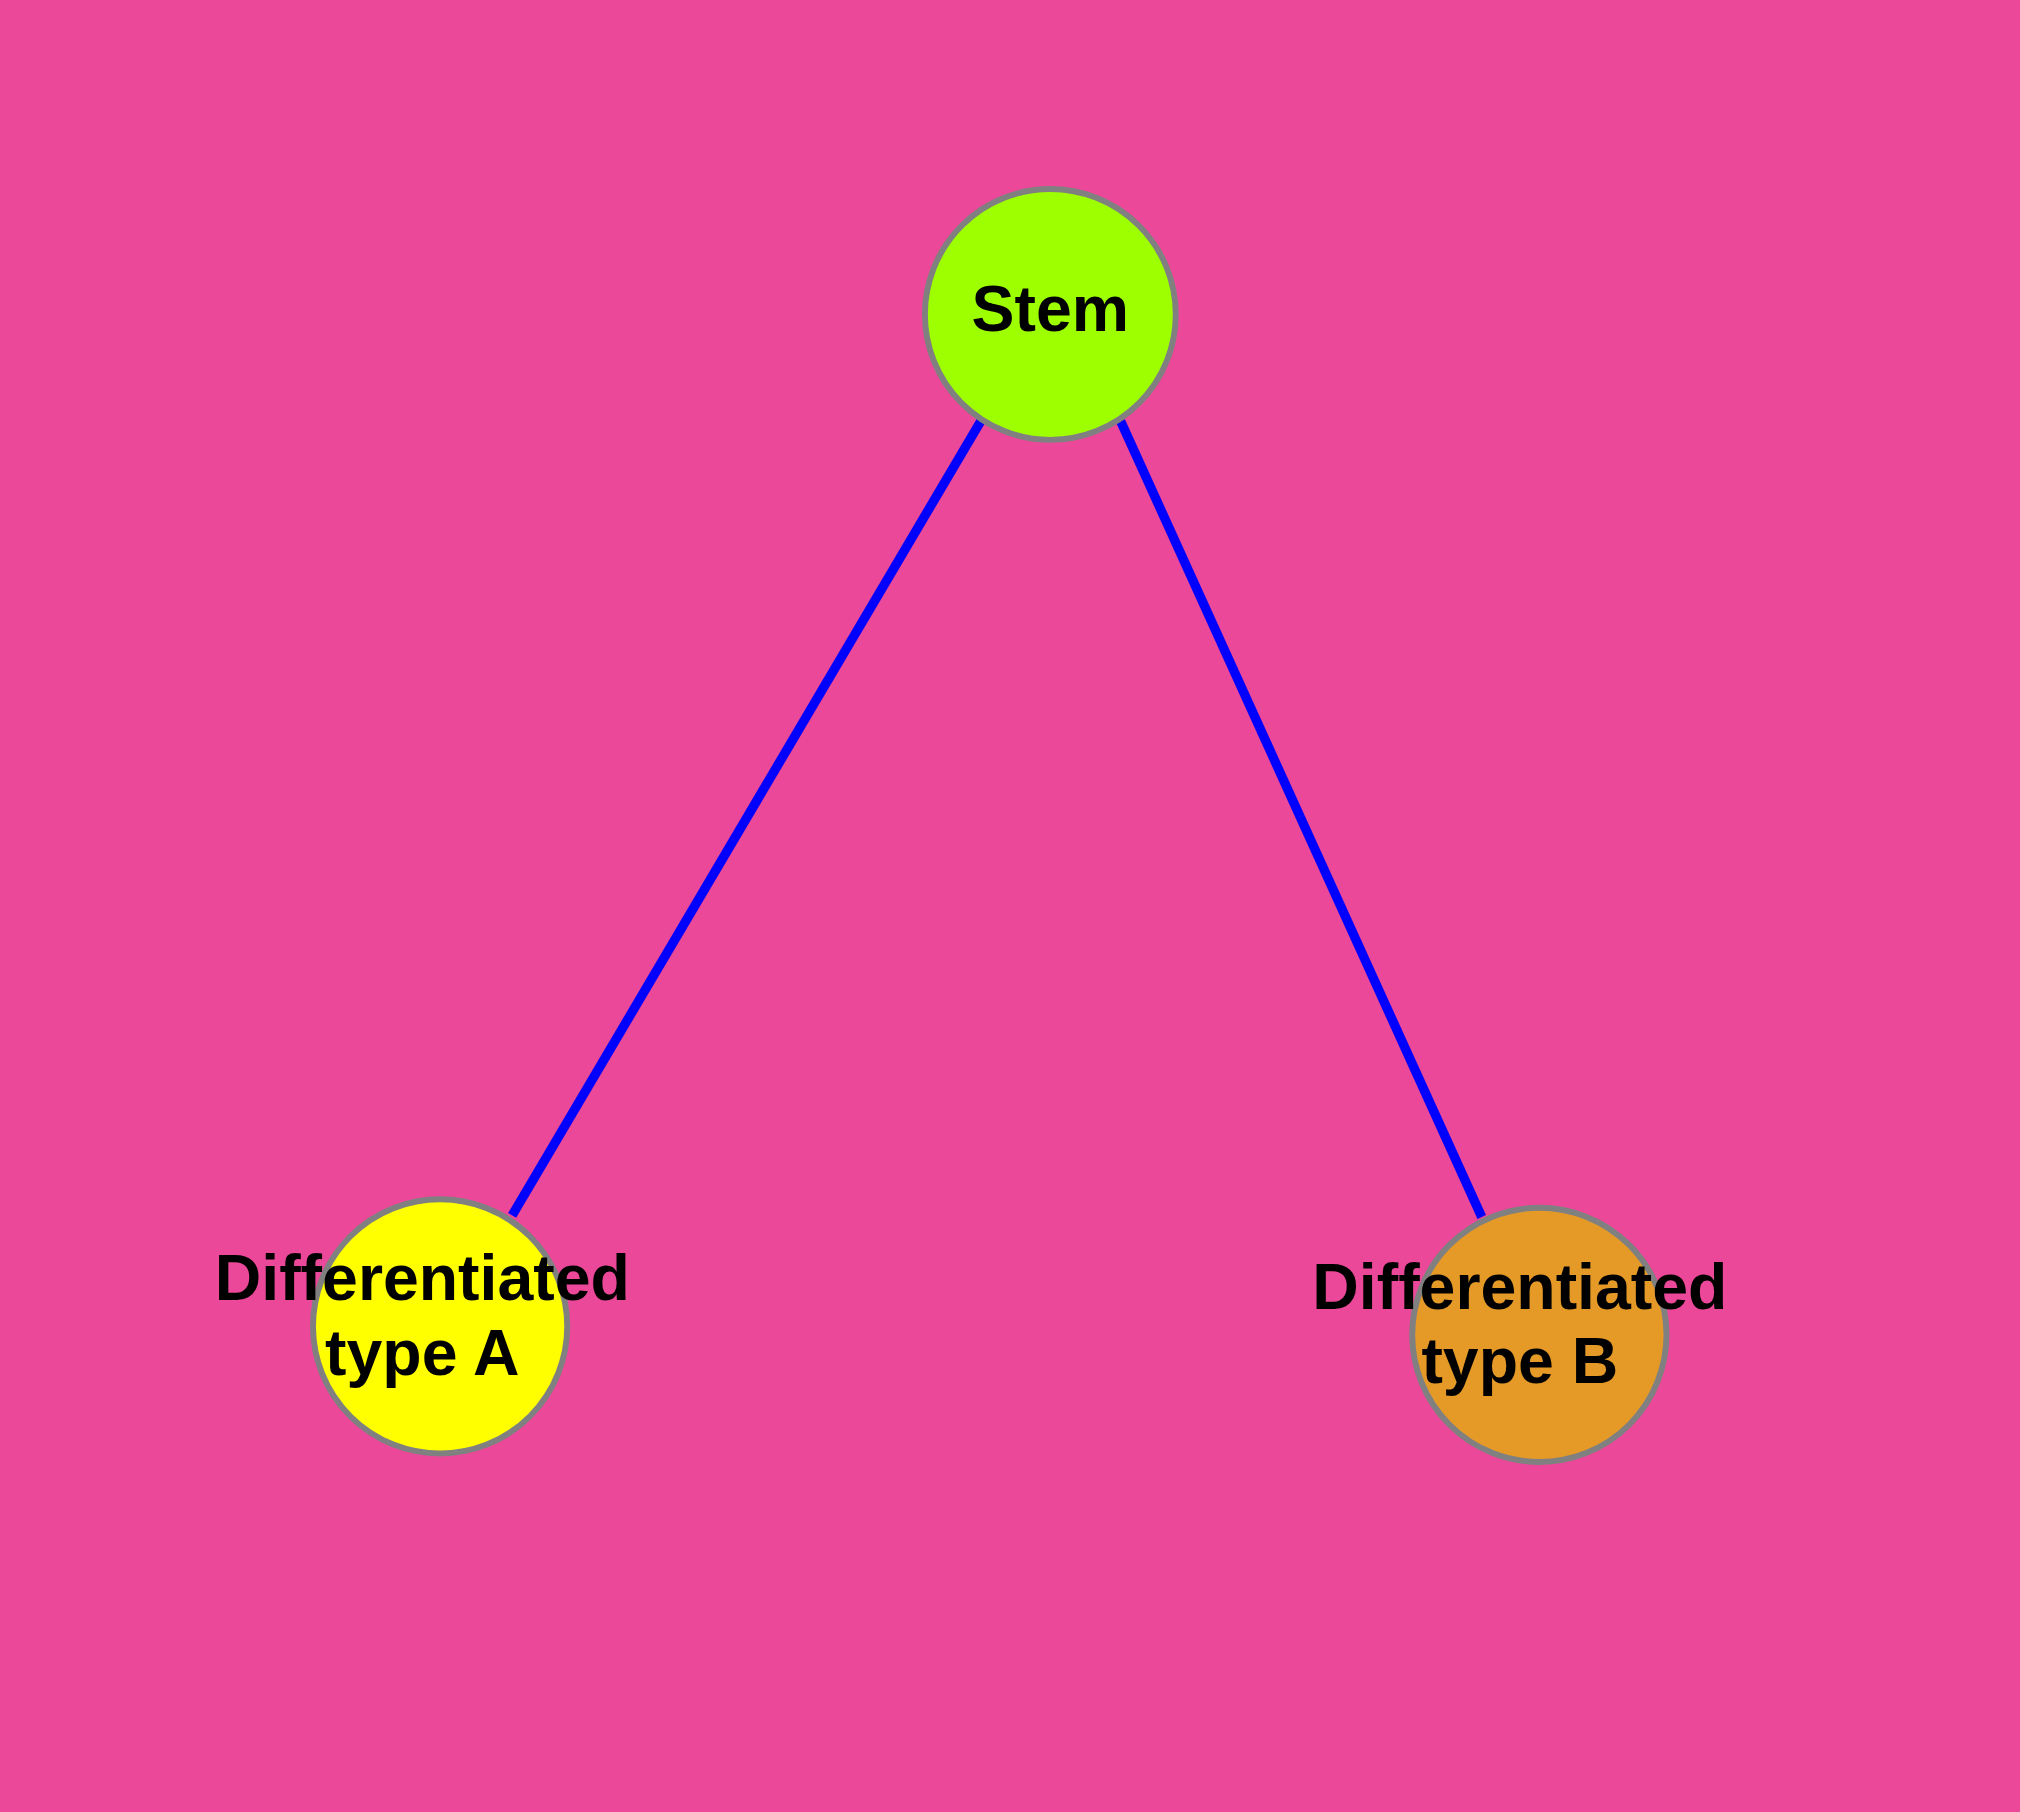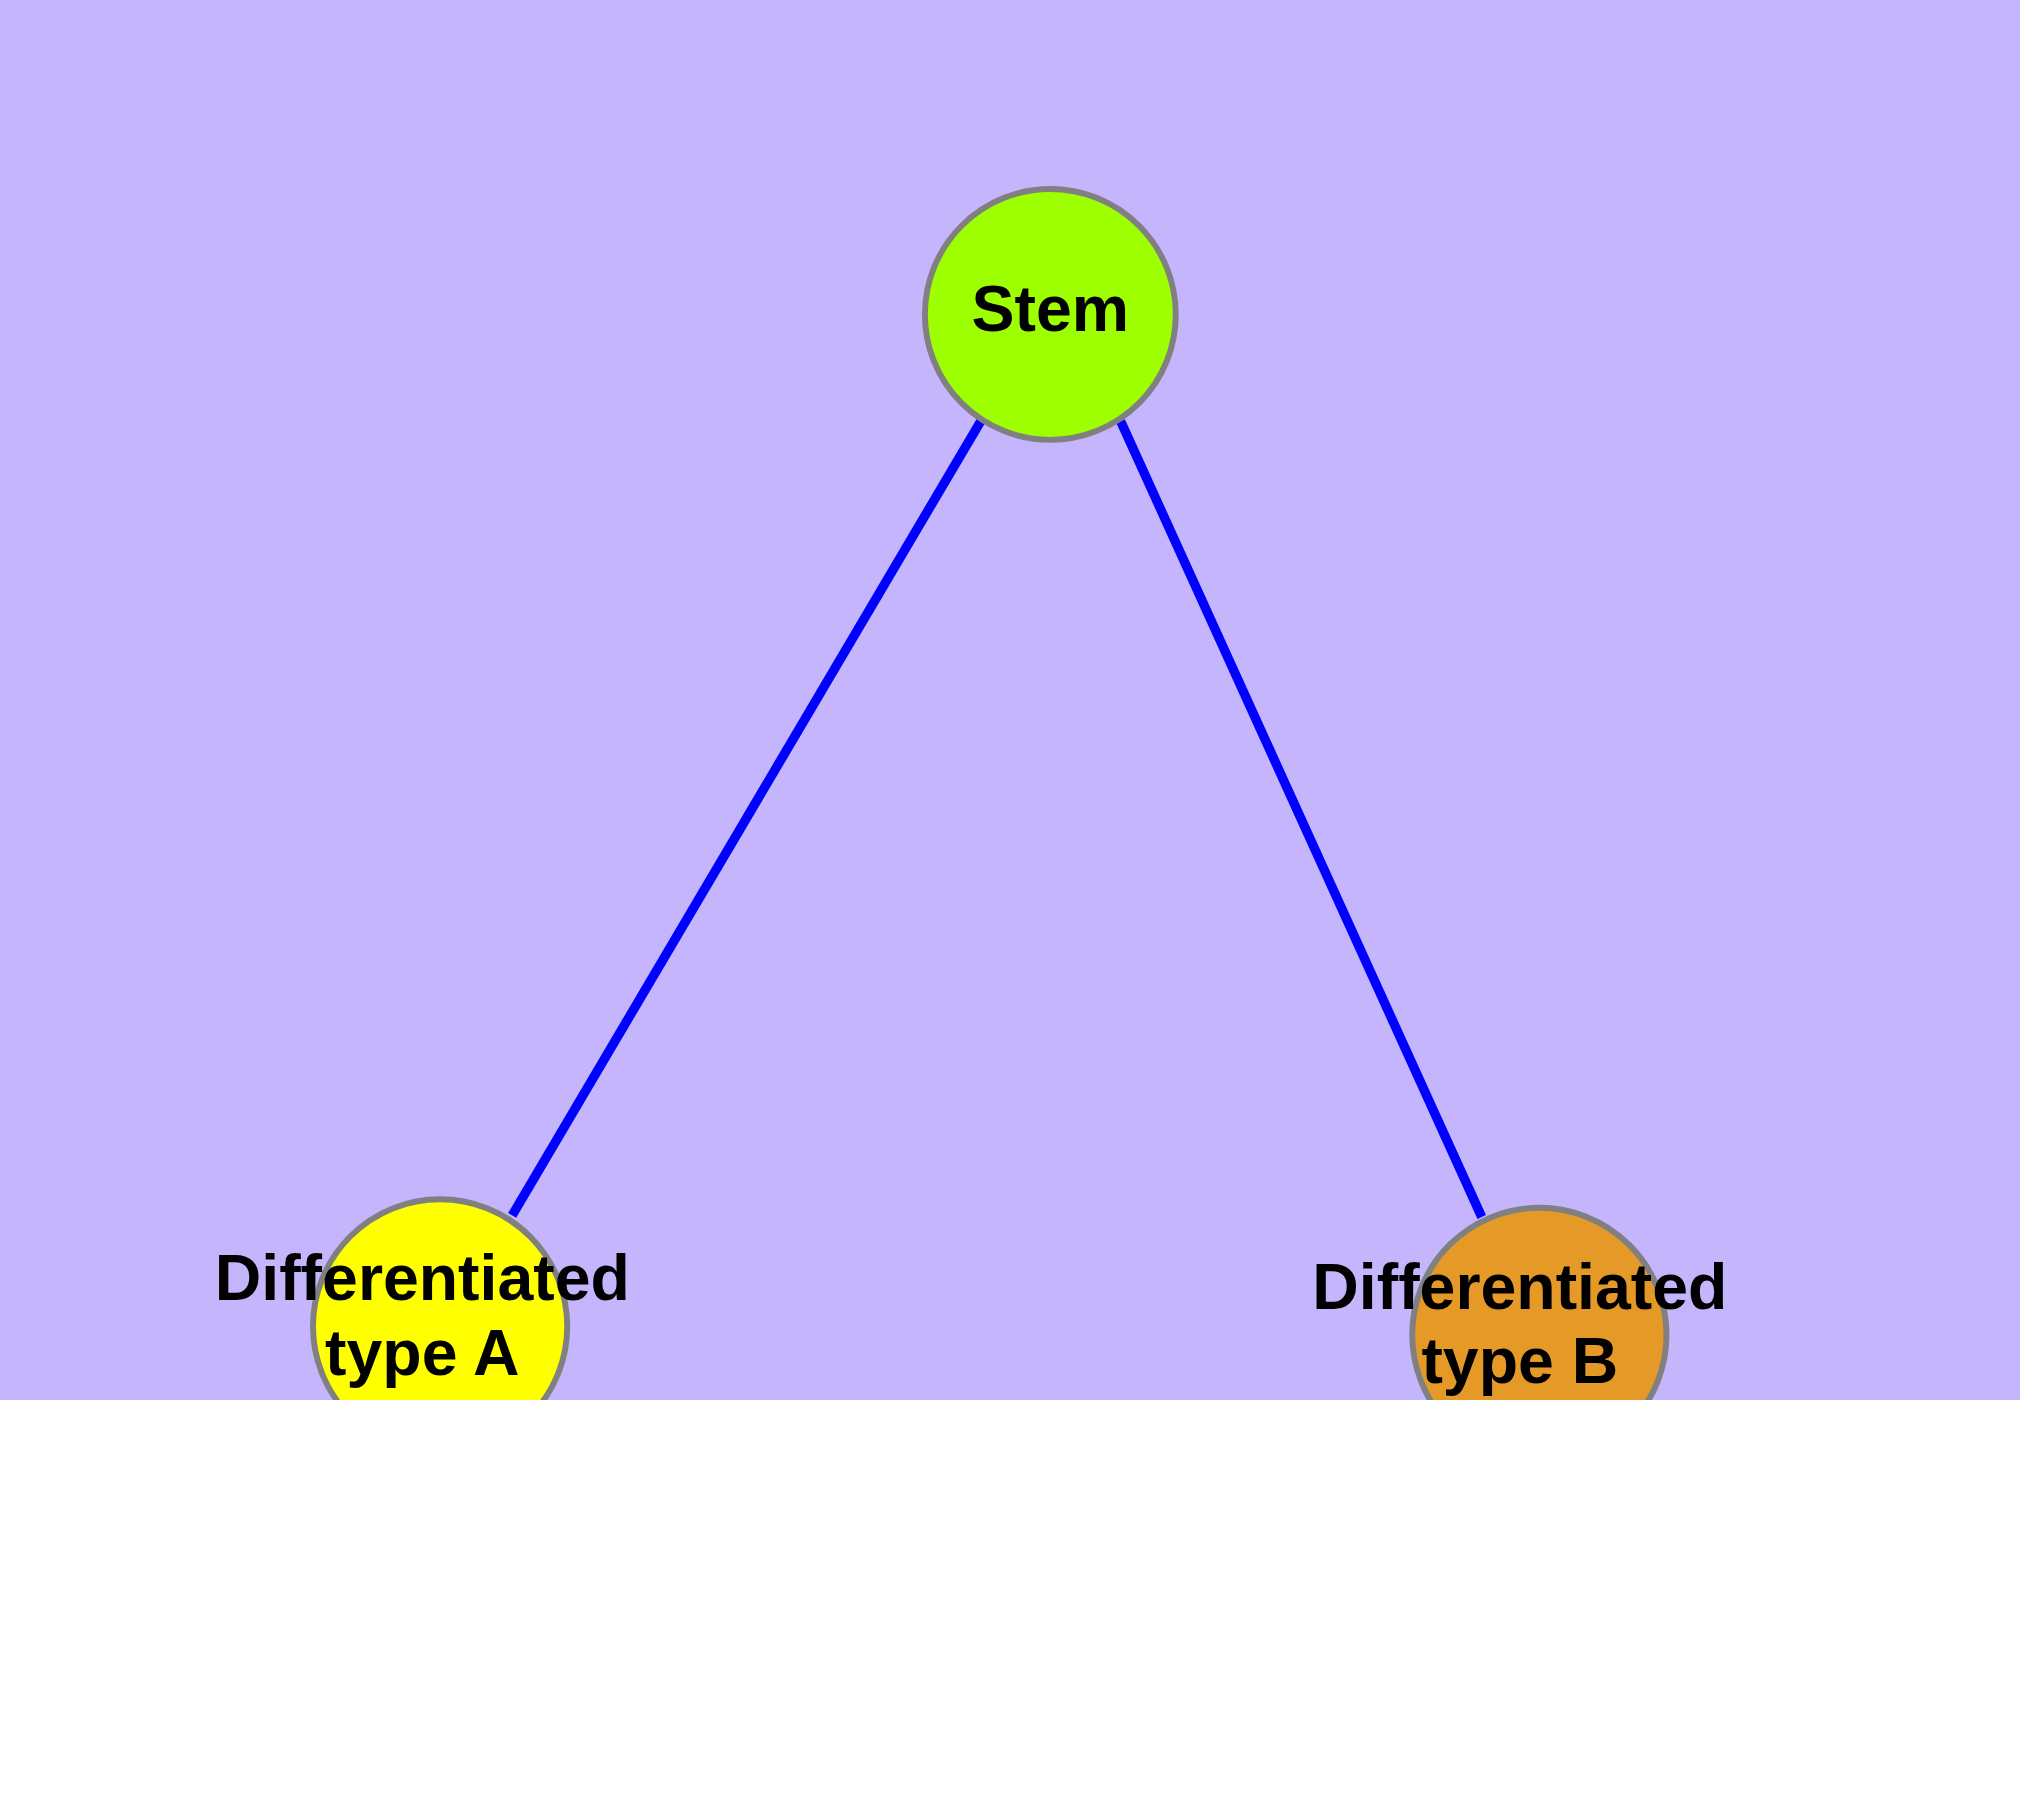--- a/index.html
+++ b/index.html
@@ -26,21 +26,21 @@
     font-family: "Liberation Sans", sans-serif;
     font-weight: bold;
     fill: #000000;
     text-anchor: middle;
     dominant-baseline: middle;
   }
 </style>
 </head>
 <body style="background: rgb(255, 255, 255);">
 
-<div id="canvas" style="width: 2021px; height: 1400px; background: #c4b5fd;">
+<div id="canvas" style="width: 2021px; height: 1812px; background: #ec4899;">
   <svg id="graph-svg" viewBox="0 0 2384 2138" style="width: 2021px; height: 1812px;">
 
     <g>
       <line x1="1158" y1="495" x2="604" y2="1434" stroke="#0000ff" stroke-width="11" stroke-linecap="butt"></line>
       <line x1="1322" y1="497" x2="1748" y2="1436" stroke="#0000ff" stroke-width="11" stroke-linecap="butt"></line>
     </g>
 
     <g>
 
       <g>

